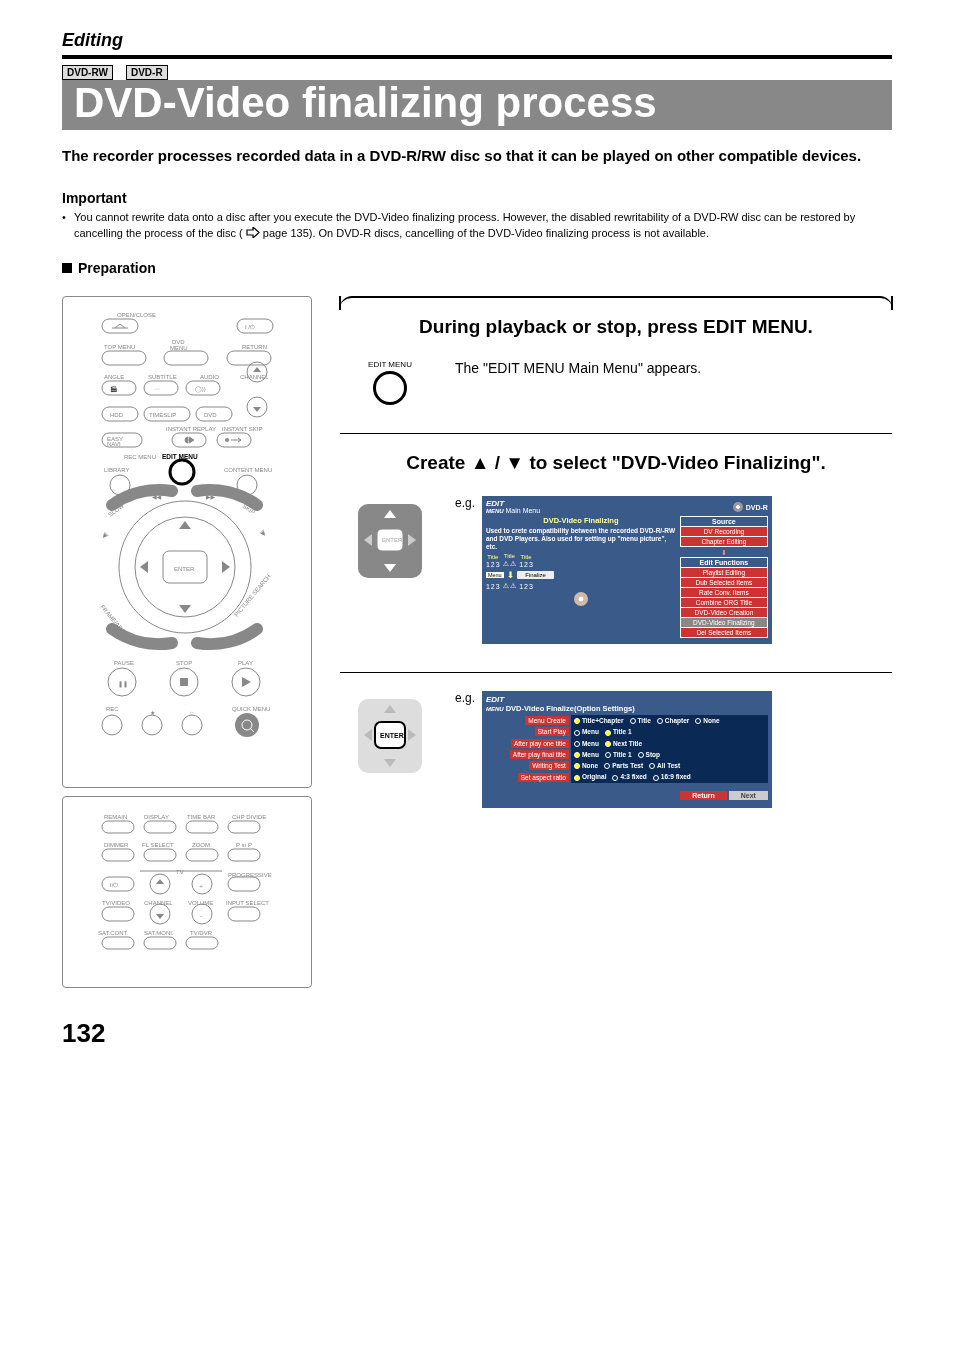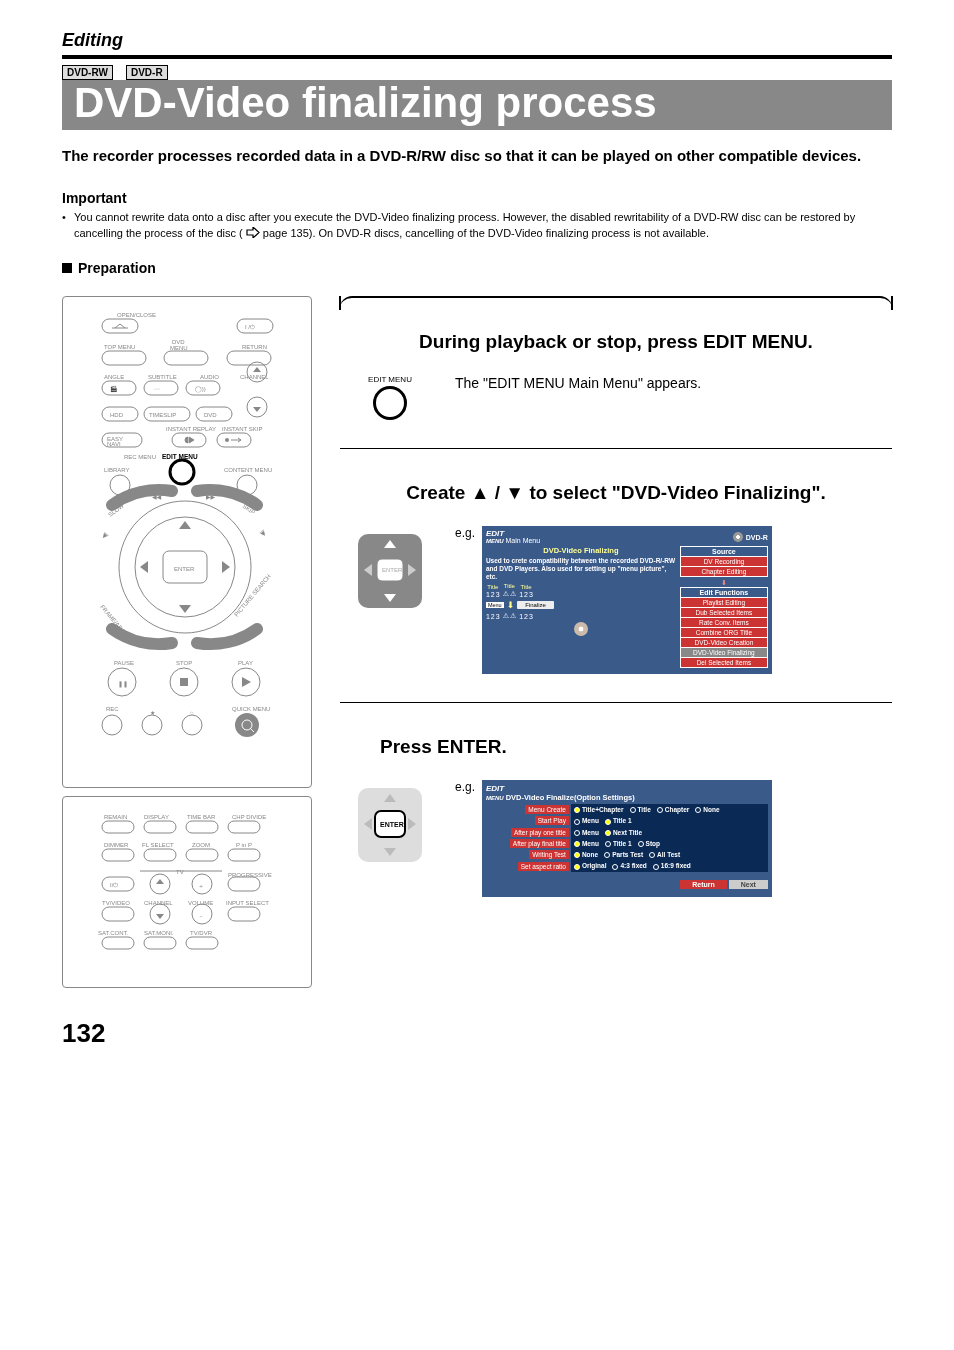--- a/index.html
+++ b/index.html
@@ -25,21 +25,21 @@
   .remote-box.last { margin-bottom:0; }
   
   .lbl { font-size:6px; fill:#888; font-family:Arial; }
   .lbl-b { font-size:6.5px; fill:#000; font-weight:bold; font-family:Arial; }
   .step-block { border-top:1px solid #000; padding:18px 10px 28px 10px; position:relative; }
   .step-block:first-child { border-top:2px solid #000; border-radius:12px 12px 0 0; }
   .step-block:first-child::before, .step-block:first-child::after { content:""; position:absolute; top:-2px; height:14px; width:2px; background:#000; }
   .step-block:first-child::before { left:-1px; border-radius:0; }
   .step-block:first-child::after { right:-1px; }
   .step-block:first-child { border-left:0; border-right:0; }
-  .step-title { font-weight:bold; font-size:19px; text-align:center; margin-bottom:22px;margin-top:15px; }
+  .step-title { font-weight:bold; font-size:19px; text-align:center; margin-bottom:22px; }
   .step-row { display:flex; gap:25px; align-items:flex-start; }
   .mini-ctrl { width:80px; flex-shrink:0; text-align:center; }
   .mini-ctrl-label { font-size:8px; font-family:Arial; margin-bottom:2px; }
   .btn-circle { width:30px; height:30px; border:2px solid #000; border-radius:50%; margin:0 auto; }
   .btn-circle.big { width:34px; height:34px; border-width:3px; }
   .content-area { flex:1; font-size:14px; }
   .eg { font-size:12px; display:inline-block; vertical-align:top; margin-right:3px; }
   .osd { display:inline-block; vertical-align:top; }
   .page-num { font-weight:bold; font-size:26px; margin-top:30px; }
   
@@ -374,21 +374,20 @@
                   </div>
                 </div>
               </div>
             </div>
           </div>
         </div>
       </div>
     </div>
 
     <div class="step-block">
-      <div class="step-title" style="text-align:left;padding-left:30px">Press ENTER.</div>
       <div class="step-row">
         <div class="mini-ctrl">
           <svg width="80" height="90" viewBox="0 0 80 90">
             <rect x="8" y="8" width="64" height="74" rx="10" fill="#ddd"></rect>
             <rect x="25" y="31" width="30" height="26" rx="6" fill="#fff" stroke="#000" stroke-width="2"></rect>
             <text x="30" y="47" font-size="7" fill="#000" font-weight="bold">ENTER</text>
             <path d="M40 14 l-6 8 h12 z" fill="#bbb"></path>
             <path d="M40 76 l-6 -8 h12 z" fill="#bbb"></path>
             <path d="M14 44 l8 -6 v12 z" fill="#bbb"></path>
             <path d="M66 44 l-8 -6 v12 z" fill="#bbb"></path>

